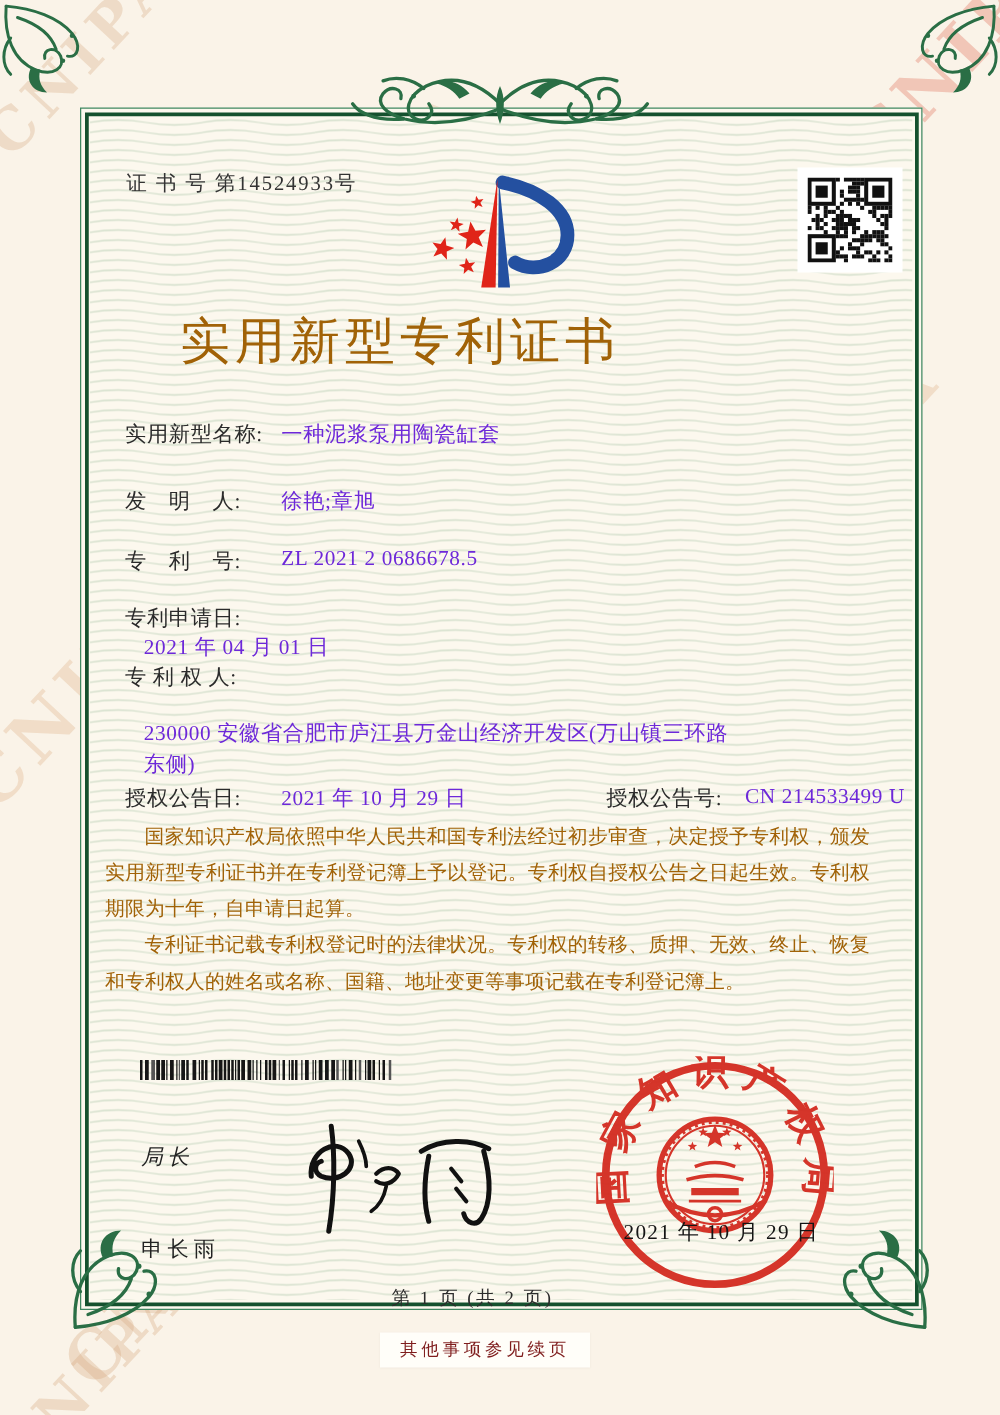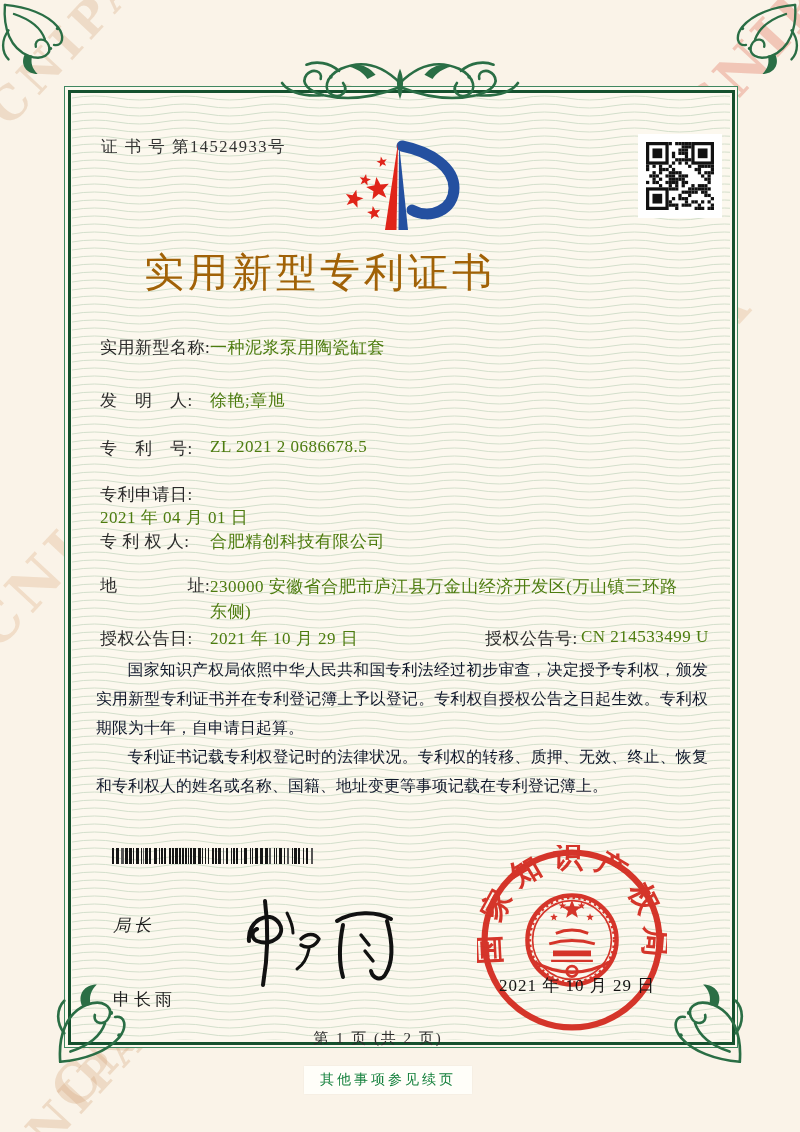--- a/index.html
+++ b/index.html
@@ -25,37 +25,37 @@
     position:absolute;left:2.5px;top:2.5px;right:2.5px;bottom:2.5px;
     border:3.5px solid #15512e;box-sizing:border-box;
   }
   .cert-no{position:absolute;left:101px;top:136px;font-size:16.5px;letter-spacing:1.5px;color:#333;}
   .doc-title{
     position:absolute;left:0;top:245px;width:640px;text-align:center;
     font-size:40px;font-weight:normal;letter-spacing:4px;color:#a16207;
   }
   .row{position:absolute;left:100px;display:flex;font-size:17px;}
   .lbl{display:inline-block;width:110px;letter-spacing:0.5px;white-space:pre;flex:none;color:#2b2b2b;}
-  .val{letter-spacing:0.5px;color:#4d7c0f;}
+  .val{letter-spacing:0.5px;color:#6d28d9;margin-left:15px;}
   .val.addr{width:468px;line-height:25px;}
   .pair2{position:absolute;left:385px;top:0;display:flex;font-size:17px;}
   .pair2 .lbl{width:96px;}
   .para{
-    position:absolute;left:96px;width:612px;font-size:15.8px;line-height:29px;
-    text-align:justify;text-indent:2em;color:#0f172a;letter-spacing:0.2px;
+    position:absolute;left:84px;width:612px;font-size:15.8px;line-height:29px;
+    text-align:justify;text-indent:2em;color:#a16207;letter-spacing:0.2px;
   }
   .sig-title{position:absolute;left:113px;font-size:17px;letter-spacing:4px;color:#222;}
   .seal-date{
     position:absolute;left:492px;top:974px;width:170px;text-align:center;
     font-size:17px;letter-spacing:1px;color:#141414;z-index:6;
   }
   .page-num{position:absolute;left:378px;top:1029px;transform:translateX(-50%);font-size:15px;letter-spacing:2px;color:#2c2c2c;}
   .note-box{
     position:absolute;left:388px;top:1066px;transform:translateX(-50%);
-    background:#fffef9;padding:5px 16px;font-size:14px;letter-spacing:3px;color:#15803d;
+    background:#fffef9;padding:5px 16px;font-size:14px;letter-spacing:3px;color:#7f1d1d;
     box-shadow:0 0 2px rgba(0,0,0,0.05);white-space:nowrap;
   }
   svg{display:block;}
   .green-stroke{stroke:#2a6e45;fill:none;stroke-width:2.6;stroke-linecap:round;}
 </style>
 </head>
 <body>
 
 <svg width="0" height="0" style="position:absolute" aria-hidden="true">
   <defs>
@@ -298,24 +298,22 @@
 <div class="row" style="top:437px;">
   <span class="lbl">专　利　号:</span>
   <span class="val">ZL 2021 2 0686678.5</span>
 </div>
 <div class="row" style="top:483px;flex-direction:column;">
   <span class="lbl">专利申请日:</span>
   <span class="val">2021 年 04 月 01 日</span>
 </div>
 <div class="row" style="top:530px;">
   <span class="lbl">专 利 权 人:</span>
-  <span class="val">合肥精创科技有限公司</span>
 </div>
 <div class="row" style="top:574px;">
-  <span class="lbl">地　　　　址:</span>
   <span class="val addr">230000 安徽省合肥市庐江县万金山经济开发区(万山镇三环路东侧)</span>
 </div>
 <div class="row" style="top:627px;width:640px;">
   <span class="lbl">授权公告日:</span>
   <span class="val">2021 年 10 月 29 日</span>
   <span class="pair2">
     <span class="lbl">授权公告号:</span>
     <span class="val">CN 214533499 U</span>
   </span>
 </div>

